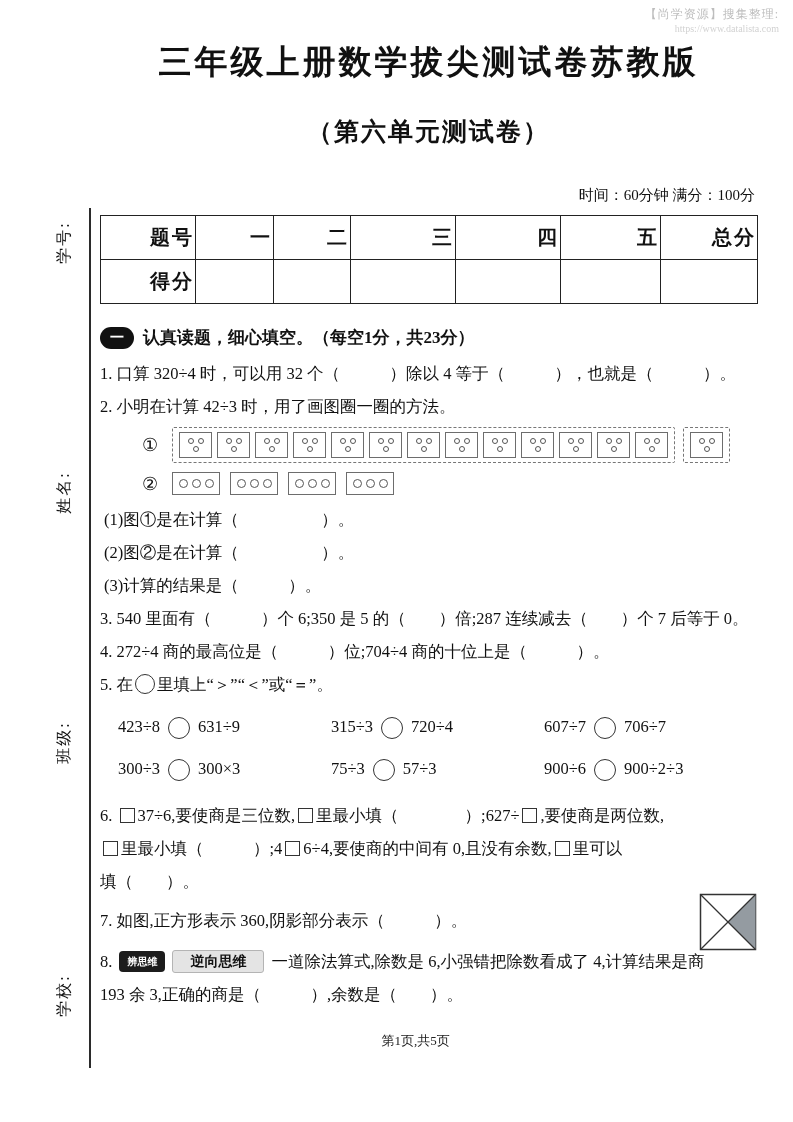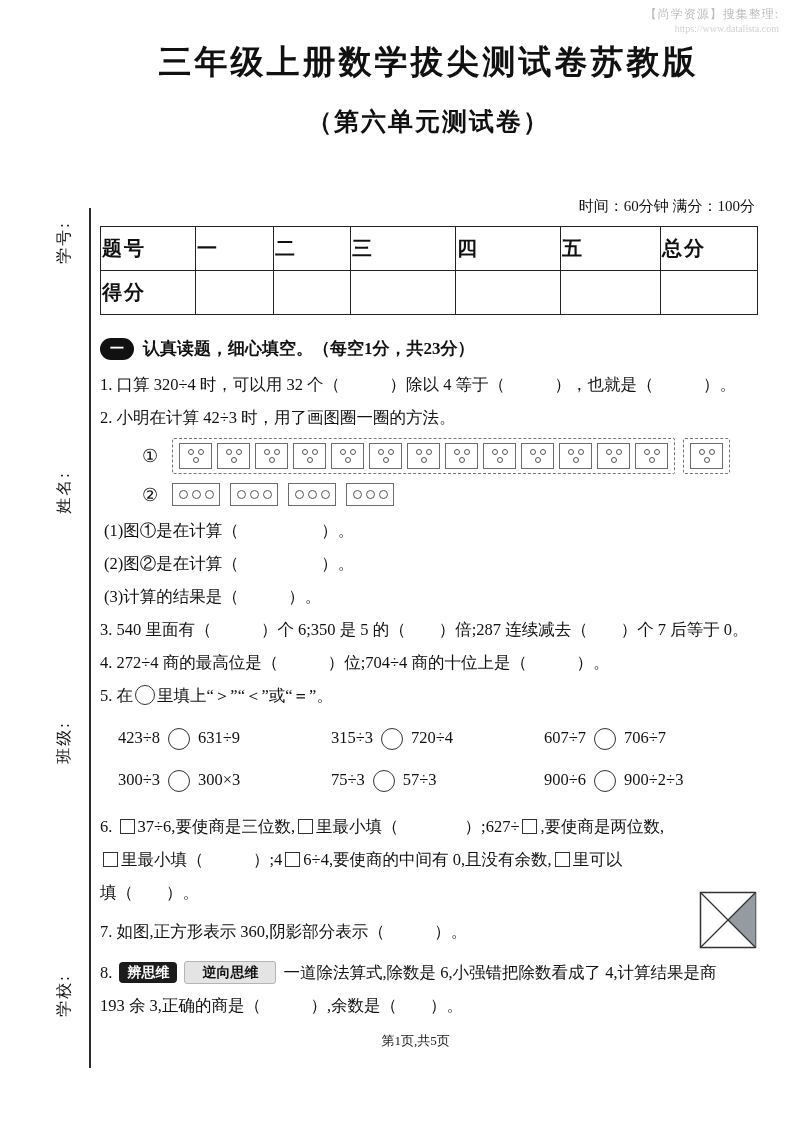--- a/index.html
+++ b/index.html
@@ -17,25 +17,25 @@
   .wm .wm2 { font-size:10px; color:#d2d2d2; }
 
   
   .seal-line { position:absolute; left:89px; top:208px; height:862px; border-left:2px solid #2b2b2b; }
   .vlabel { position:absolute; left:34px; width:60px; text-align:center; font-size:16px;
             transform:rotate(-90deg); letter-spacing:2px; color:#111; }
 
   .content { position:absolute; left:100px; top:0; width:657px; }
 
   .title { margin:40px 0 0; text-align:center; font-size:33px; font-weight:700; letter-spacing:3px; }
-  .subtitle { margin-top:20px; text-align:center; font-size:25px; font-weight:600; letter-spacing:2px; }
-  .meta { margin-top:59px; text-align:right; font-size:15px; padding-right:2px; }
+  .subtitle { margin-top:30px; text-align:center; font-size:25px; font-weight:600; letter-spacing:2px; }
+  .meta { margin-top:38px; text-align:right; font-size:15px; padding-right:2px; }
 
   table.score-table { margin-top:10px; border-collapse:collapse; table-layout:fixed; width:657px; }
-  table.score-table td { border:1.6px solid #222; height:44px; text-align:left;
+  table.score-table td { border:1.6px solid #222; height:44px; text-align:right;
                          font-size:20px; font-weight:600; letter-spacing:2px; }
 
   .section-head { margin-top:22px; display:flex; align-items:center; gap:9px;
                   font-weight:700; font-size:17px; }
   .badge-num { background:#111; color:#fff; border-radius:11px; padding:1px 10px;
                font-size:14px; font-weight:700; line-height:20px; }
 
   p { margin:0; }
   .q { font-size:16.5px; line-height:2.0; color:#111; }
   .mt8 { margin-top:8px; } .mt14 { margin-top:14px; }
@@ -61,26 +61,26 @@
   .cmp-circle { display:inline-block; width:22px; height:22px; border:1.4px solid #333;
                 border-radius:50%; vertical-align:middle; margin:0 8px; background:#fff; }
   .head-circle { display:inline-block; width:20px; height:20px; border:1.4px solid #333;
                  border-radius:50%; vertical-align:-4px; margin:0 2px; background:#fff; }
   .blank-sq { display:inline-block; width:15px; height:15px; border:1.3px solid #333;
               vertical-align:-2px; margin:0 3px; background:#fff; }
 
   .cmp-row { display:flex; margin:9px 0 0 18px; font-size:16.5px; line-height:2.0; }
   .cmp-group { flex:1; }
 
-  .q7 { display:flex; align-items:flex-start; justify-content:space-between; margin-top:6px; }
+  .q7 { display:flex; align-items:flex-end; justify-content:space-between; margin-top:6px; }
   .q7 svg { margin-top:-24px; margin-bottom:-14px; flex:0 0 auto; }
 
   .q8-head { display:flex; align-items:center; gap:7px; font-size:16.5px; line-height:2.0; margin-top:8px; }
   .badge-dark { background:#1c1c1c; color:#fff; border-radius:4px; padding:2px 8px;
-                font-size:14px; font-weight:700; line-height:17px;
+                font-size:10px; font-weight:700; line-height:17px;
                 font-family:"Liberation Sans","DejaVu Sans",sans-serif; }
   .badge-light { background:#e4e4e4; color:#111; border:1px solid #b4b4b4; border-radius:3px;
                  padding:2px 17px; font-size:14px; font-weight:600; line-height:17px;
                  font-family:"Liberation Sans","DejaVu Sans",sans-serif; }
 
   .footer { position:absolute; bottom:18px; left:0; width:100%; text-align:center;
             font-size:13px; color:#222;margin-left:19px; }
 </style>
 </head>
 <body>

